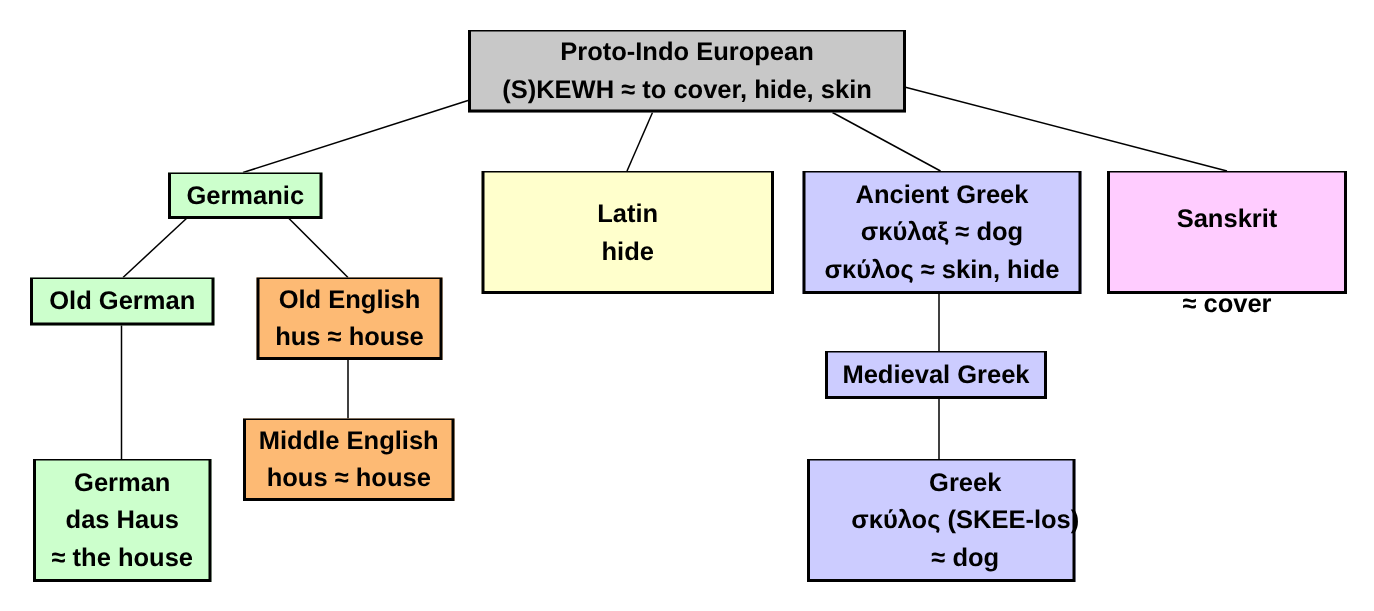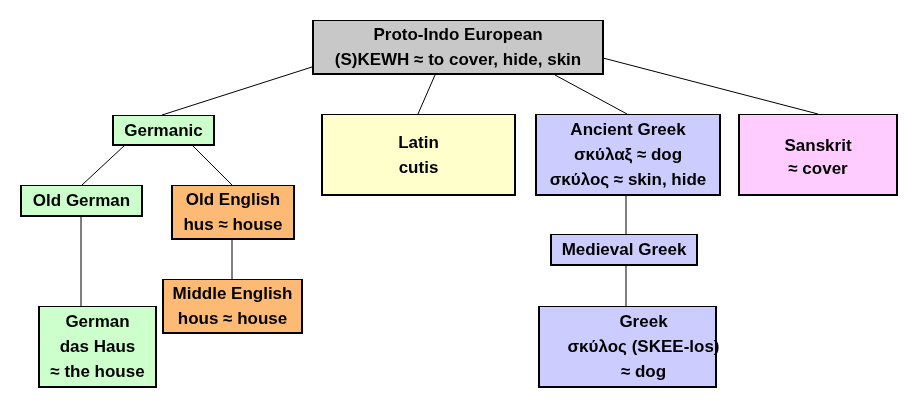--- a/index.html
+++ b/index.html
@@ -10,21 +10,21 @@
             border-top-width: 1px; border-left-width: 2px; border-bottom-width: 2px; border-right-width: 2px;
             display: flex; flex-direction: column; align-items: center; justify-content: center;
             text-align: center; font-weight: bold; font-size: 17px; color: #000; line-height: 25px; }
     .node span { display: block; white-space: nowrap; }
     .gray   { background: #c8c8c8; }
     .green  { background: #ccffcc; }
     .cyan   { background: #fdba74; }
     .yellow { background: #ffffcc; }
     .lav    { background: #ccccff; }
     .pink   { background: #ffccff; }
-    .tight span { line-height: 21px; }
+    .tight span { line-height: 21px; margin-top: 34px; }
   </style>
 </head>
 <body>
 
 <svg class="links" xmlns="http://www.w3.org/2000/svg">
   <g stroke="#000" stroke-width="1" fill="none">
     <line x1="312" y1="67" x2="162" y2="115"></line>
     <line x1="435" y1="75" x2="418" y2="114"></line>
     <line x1="555" y1="75" x2="627" y2="114"></line>
     <line x1="603" y1="58" x2="818" y2="114"></line>
@@ -53,29 +53,29 @@
 <div class="node cyan" style="left:171px; top:185px; width:124px; height:55px;">
   <span>Old English</span>
   <span>hus ≈ house</span>
 </div>
 
 <div class="node cyan" style="left:162px; top:279px; width:141px; height:55px;">
   <span>Middle English</span>
   <span>hous ≈ house</span>
 </div>
 
-<div class="node green" style="left:22px; top:306px; width:119px; height:82px;margin-left:16px;">
+<div class="node green" style="left:22px; top:306px; width:119px; height:82px;">
   <span>German</span>
   <span>das Haus</span>
   <span>≈ the house</span>
 </div>
 
 <div class="node yellow" style="left:321px; top:114px; width:195px; height:82px;">
   <span>Latin</span>
-  <span>cutis</span>
+  <span>hide</span>
 </div>
 
 <div class="node lav" style="left:535px; top:114px; width:186px; height:82px;text-align:right;">
   <span>Ancient Greek</span>
   <span>σκύλαξ ≈ dog</span>
   <span>σκύλος ≈ skin, hide</span>
 </div>
 
 <div class="node lav" style="left:550px; top:234px; width:148px; height:32px;">
   <span>Medieval Greek</span>

